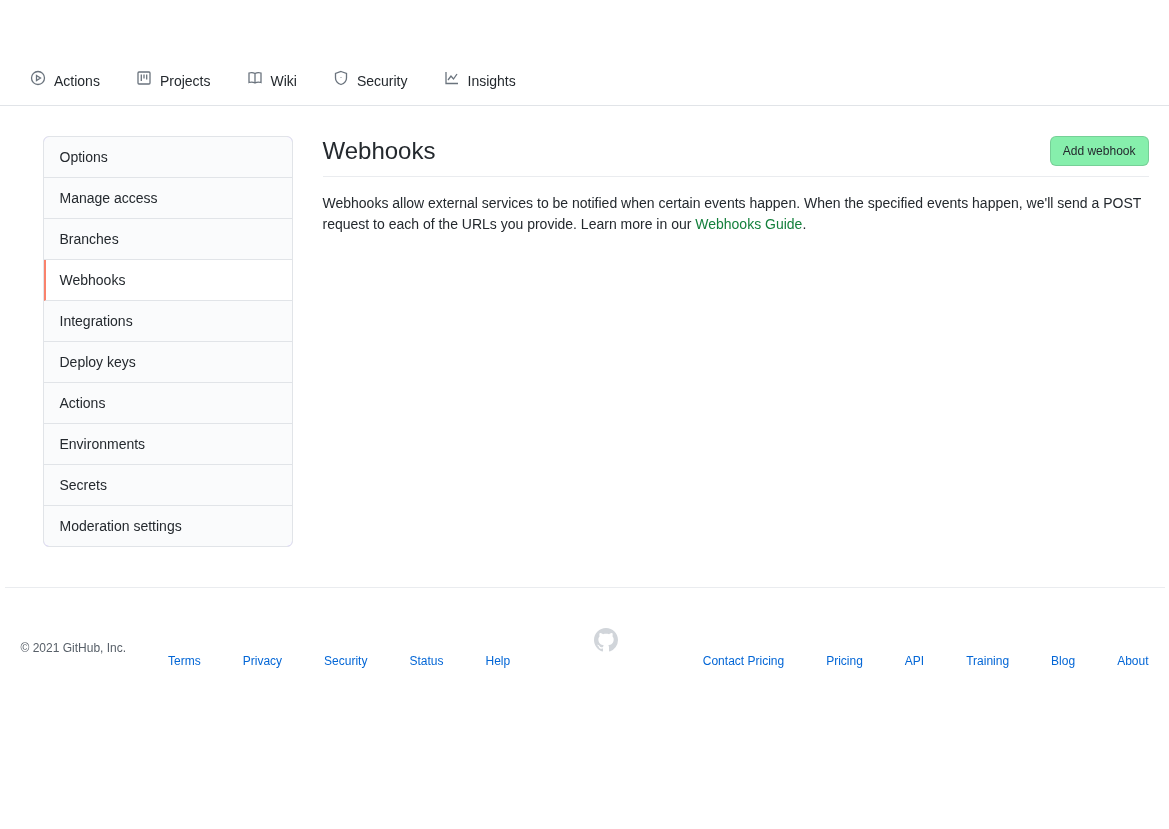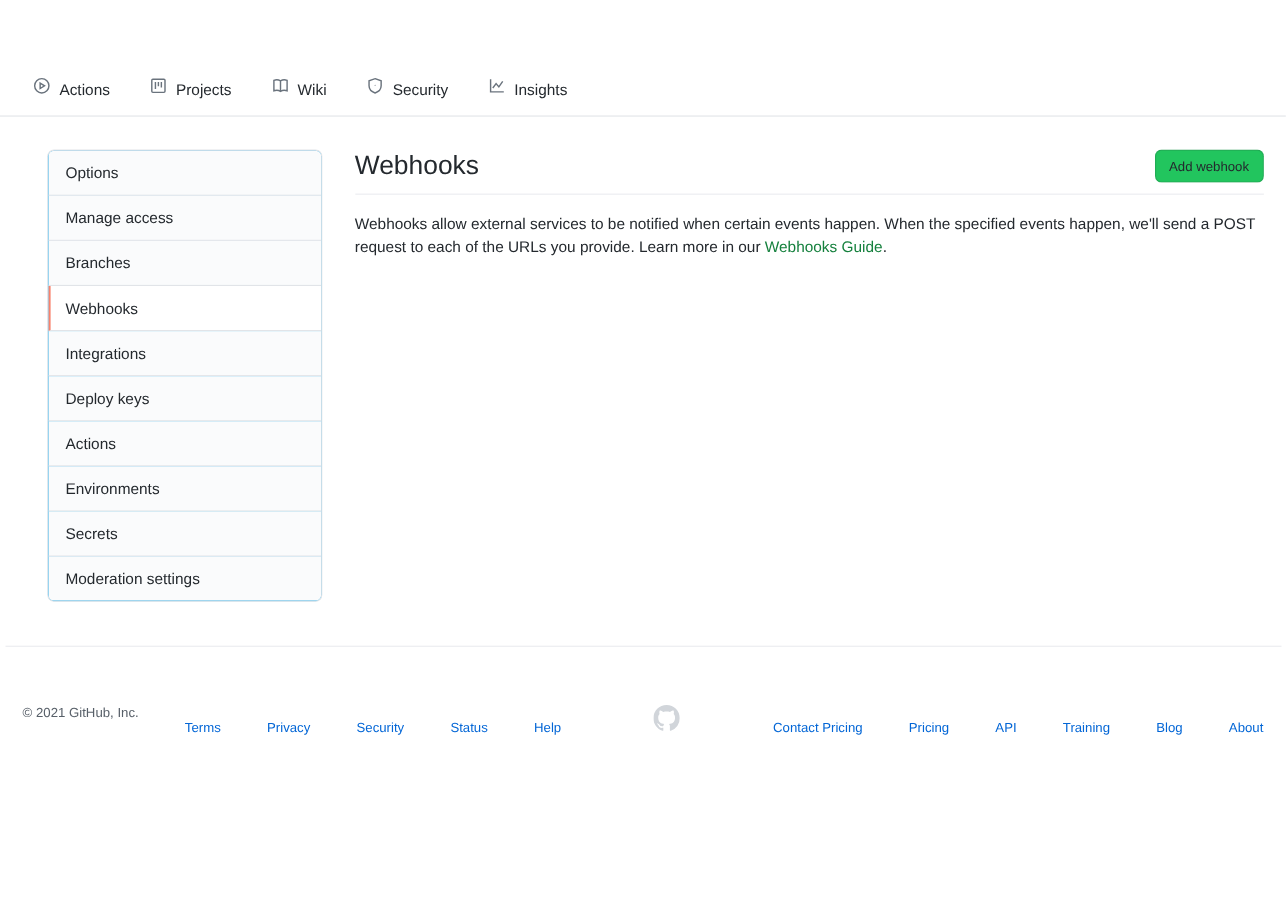--- a/index.html
+++ b/index.html
@@ -41,21 +41,21 @@
     max-width: 1160px;
     margin: 0 auto;
     padding: 30px 16px 0 38px;
     gap: 30px;
   }
   .sidebar {
     flex: 0 0 250px;
     border: 1px solid #e1e4e8;
     border-radius: 6px;
     overflow: hidden;
-    background: #0ea5e9;
+    background: #c4b5fd;
   }
   .sidebar-item {
     display: block;
     padding: 12px 16px;
     font-size: 14px;
     color: #24292e;
     border-bottom: 1px solid #e1e4e8;
     cursor: pointer;
     background: #fafbfc;
   }
@@ -77,38 +77,38 @@
   .page-title {
     font-size: 24px;
     font-weight: 400;
     margin: 0;
   }
   .btn {
     font-size: 12px;
     padding: 5px 12px;
     border: 1px solid rgba(27,31,35,0.15);
     border-radius: 6px;
-    background: #22c55e;
+    background: #86efac;
     cursor: pointer;
     color: #24292e;
     line-height: 18px;
   }
   .description {
     font-size: 14px;
     color: #24292e;
     line-height: 1.5;
   }
   .description a { color: #15803d; text-decoration: none; }
   .footer {
     max-width: 1160px;
     margin: 40px auto 0;
     padding: 40px 16px 50px;
     border-top: 1px solid #eaecef;
     display: flex;
-    align-items: flex-end;
+    align-items: flex-start;
     justify-content: space-between;
     font-size: 12px;
     color: #586069;
   }
   .footer-left, .footer-right {
     display: flex;
     align-items: center;
     gap: 42px;
   }
   .footer a { color: #0366d6; text-decoration: none; margin-top: 26px; }

